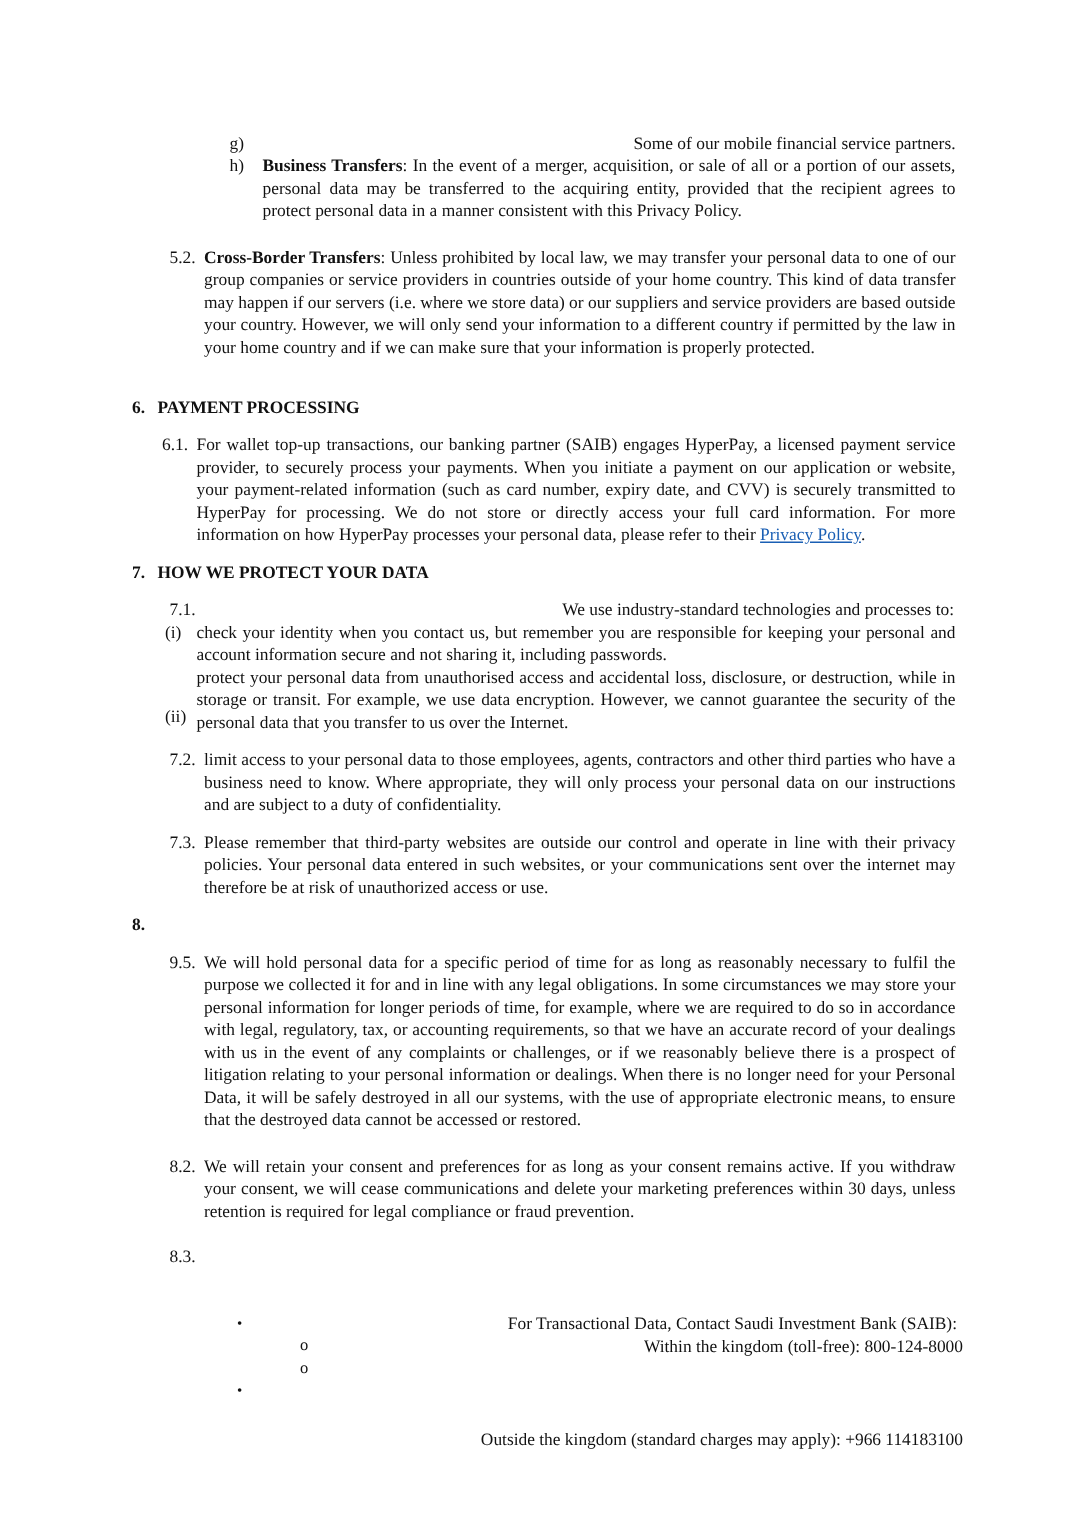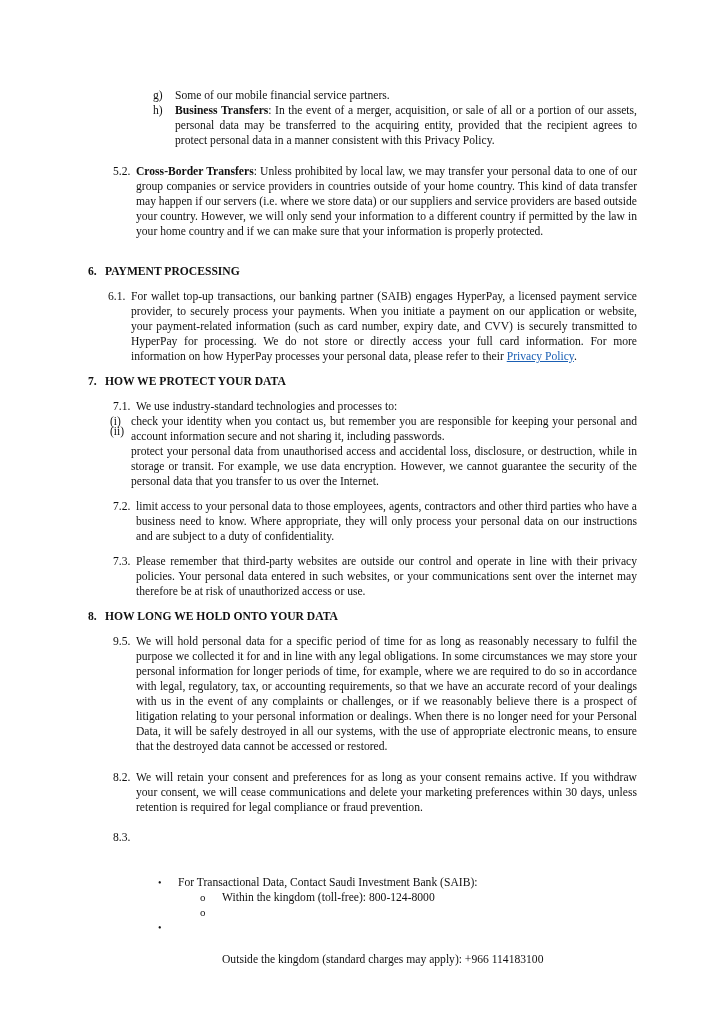--- a/index.html
+++ b/index.html
@@ -1,20 +1,20 @@
 <!DOCTYPE html>
 <html><head>
 <meta charset="utf-8">
 <style>
   html, body { margin: 0; padding: 0; background: #ffffff; }
   body { width: 724px; height: 1024px; position: relative; overflow: hidden;
          font-family: "Liberation Serif", "DejaVu Serif", serif; font-size: 11.6px; color: #111; }
   .page { position: absolute; left: 0; top: 0; width: 724px; height: 1024px; }
   .blk { position: absolute; line-height: 15px; text-align: justify; }
-  .blk.last-left { text-align: left; }
+  .blk.last-left { text-align: right; }
   .lbl { position: absolute; line-height: 15px; }
   .heading { position: absolute; font-weight: bold; line-height: 15px; }
   b { font-weight: bold; }
   a.link { color: #1a5fb4; text-decoration: underline; }
   .bullet { position: absolute; line-height: 15px; font-size: 10px; }
   .circ { position: absolute; line-height: 15px; font-size: 11px; }
 </style>
 </head>
 <body>
 
@@ -43,31 +43,30 @@
 
   <div class="heading" style="left:88px; top:374px;">7.</div>
   <div class="heading" style="left:105px; top:374px;">HOW WE PROTECT YOUR DATA</div>
 
   <div class="lbl" style="left:113px; top:399px;">7.1.</div>
   <div class="blk last-left" style="left:136px; top:399px; width:500px;">We use industry-standard technologies and processes to:</div>
 
   <div class="lbl" style="left:110px; top:414px;">(i)</div>
   <div class="blk" style="left:131px; top:414px; width:506px;">check your identity when you contact us, but remember you are responsible for keeping your personal and account information secure and not sharing it, including passwords.</div>
 
-  <div class="lbl" style="left:110px; top:424px;">(ii)</div>
+  <div class="lbl" style="left:110px; top:470px;">(ii)</div>
   <div class="blk" style="left:131px; top:444px; width:506px;">protect your personal data from unauthorised access and accidental loss, disclosure, or destruction, while in storage or transit. For example, we use data encryption. However, we cannot guarantee the security of the personal data that you transfer to us over the Internet.</div>
 
   <div class="lbl" style="left:113px; top:499px;">7.2.</div>
   <div class="blk" style="left:136px; top:499px; width:501px;">limit access to your personal data to those employees, agents, contractors and other third parties who have a business need to know. Where appropriate, they will only process your personal data on our instructions and are subject to a duty of confidentiality.</div>
 
   <div class="lbl" style="left:113px; top:554px;">7.3.</div>
   <div class="blk" style="left:136px; top:554px; width:501px;">Please remember that third-party websites are outside our control and operate in line with their privacy policies. Your personal data entered in such websites, or your communications sent over the internet may therefore be at risk of unauthorized access or use.</div>
 
   <div class="heading" style="left:88px; top:609px;">8.</div>
-  <div class="heading" style="left:105px; top:609px;">HOW LONG WE HOLD ONTO YOUR DATA</div>
 
   <div class="lbl" style="left:113px; top:634px;">9.5.</div>
   <div class="blk" style="left:136px; top:634px; width:501px;">We will hold personal data for a specific period of time for as long as reasonably necessary to fulfil the purpose we collected it for and in line with any legal obligations. In some circumstances we may store your personal information for longer periods of time, for example, where we are required to do so in accordance with legal, regulatory, tax, or accounting requirements, so that we have an accurate record of your dealings with us in the event of any complaints or challenges, or if we reasonably believe there is a prospect of litigation relating to your personal information or dealings. When there is no longer need for your Personal Data, it will be safely destroyed in all our systems, with the use of appropriate electronic means, to ensure that the destroyed data cannot be accessed or restored.</div>
 
   <div class="lbl" style="left:113px; top:770px;">8.2.</div>
   <div class="blk" style="left:136px; top:770px; width:501px;">We will retain your consent and preferences for as long as your consent remains active. If you withdraw your consent, we will cease communications and delete your marketing preferences within 30 days, unless retention is required for legal compliance or fraud prevention.</div>
 
   <div class="lbl" style="left:113px; top:830px;">8.3.</div>
 
   <div class="bullet" style="left:158px; top:875px;">•</div>

